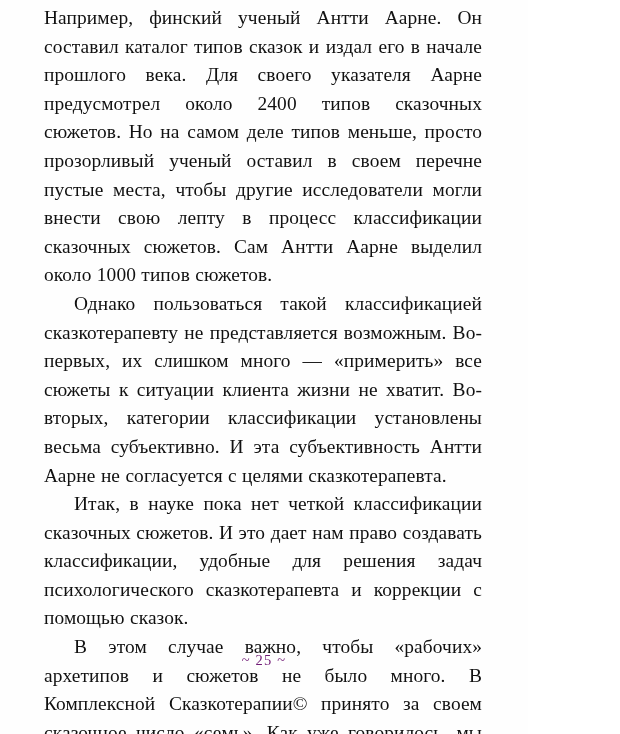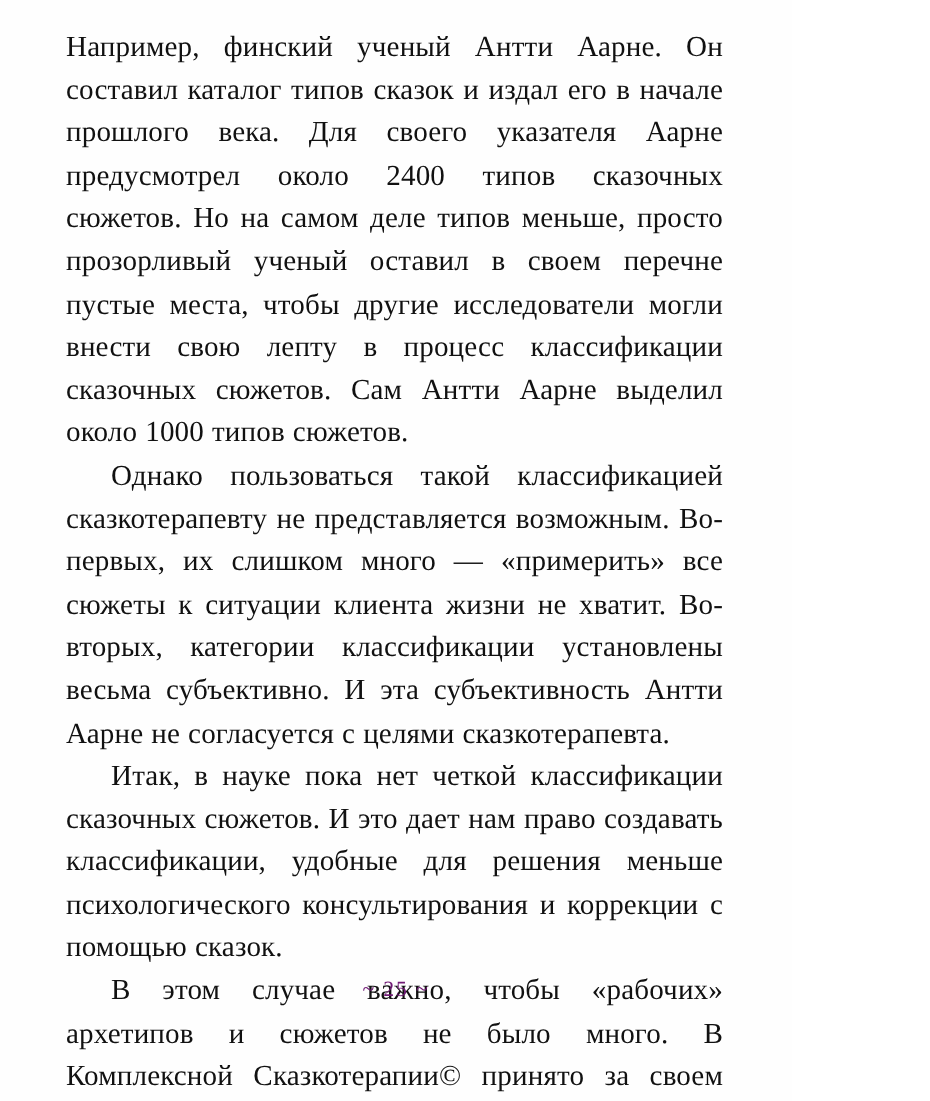--- a/index.html
+++ b/index.html
@@ -12,21 +12,21 @@
     background: #ffffff;
     font-family: "Liberation Serif", serif;
     color: #0d0d0d;
     overflow: hidden;
   }
   .page {
     position: relative;
     width: 528px;
     height: 734px;
     box-sizing: border-box;
-    padding: 18px 46px 0 44px;
+    padding: 4px 46px 0 44px;
     background: #fefefe;
   }
   .body-text {
     font-size: 19.4px;
     line-height: 28.6px;
     text-align: justify;
     text-justify: inter-word;
     letter-spacing: 0.1px;
     color: #111111;
     word-spacing: 0.4px;
@@ -51,17 +51,17 @@
     font-family: "Liberation Serif", serif;
   }
 </style>
 </head>
 <body>
 
 <div class="page">
   <div class="body-text">
     <p class="para first">Например, финский ученый Антти Аарне. Он составил каталог типов сказок и издал его в начале прошлого века. Для своего указателя Аарне предусмотрел около 2400 типов сказочных сюжетов. Но на самом деле типов меньше, просто прозорливый ученый оставил в своем перечне пустые места, чтобы другие исследователи могли внести свою лепту в процесс классификации сказочных сюжетов. Сам Антти Аарне выделил около 1000 типов сюжетов.</p>
     <p class="para">Однако пользоваться такой классификацией сказкотерапевту не представляется возможным. Во-первых, их слишком много — «примерить» все сюжеты к ситуации клиента жизни не хватит. Во-вторых, категории классификации установлены весьма субъективно. И эта субъективность Антти Аарне не согласуется с целями сказкотерапевта.</p>
-    <p class="para">Итак, в науке пока нет четкой классификации сказочных сюжетов. И это дает нам право создавать классификации, удобные для решения меньше психологического консультирования и коррекции с помощью сказок.</p>
+    <p class="para">Итак, в науке пока нет четкой классификации сказочных сюжетов. И это дает нам право создавать классификации, удобные для решения задач психологического сказкотерапевта и коррекции с помощью сказок.</p>
     <p class="para">В этом случае важно, чтобы «рабочих» архетипов и сюжетов не было много. В Комплексной Сказкотерапии© принято за своем сказочное число «семь». Как уже говорилось, мы выделяем:</p>
   </div>
   <div class="page-number">~ 25 ~</div>
 </div>
 
 </body></html>

